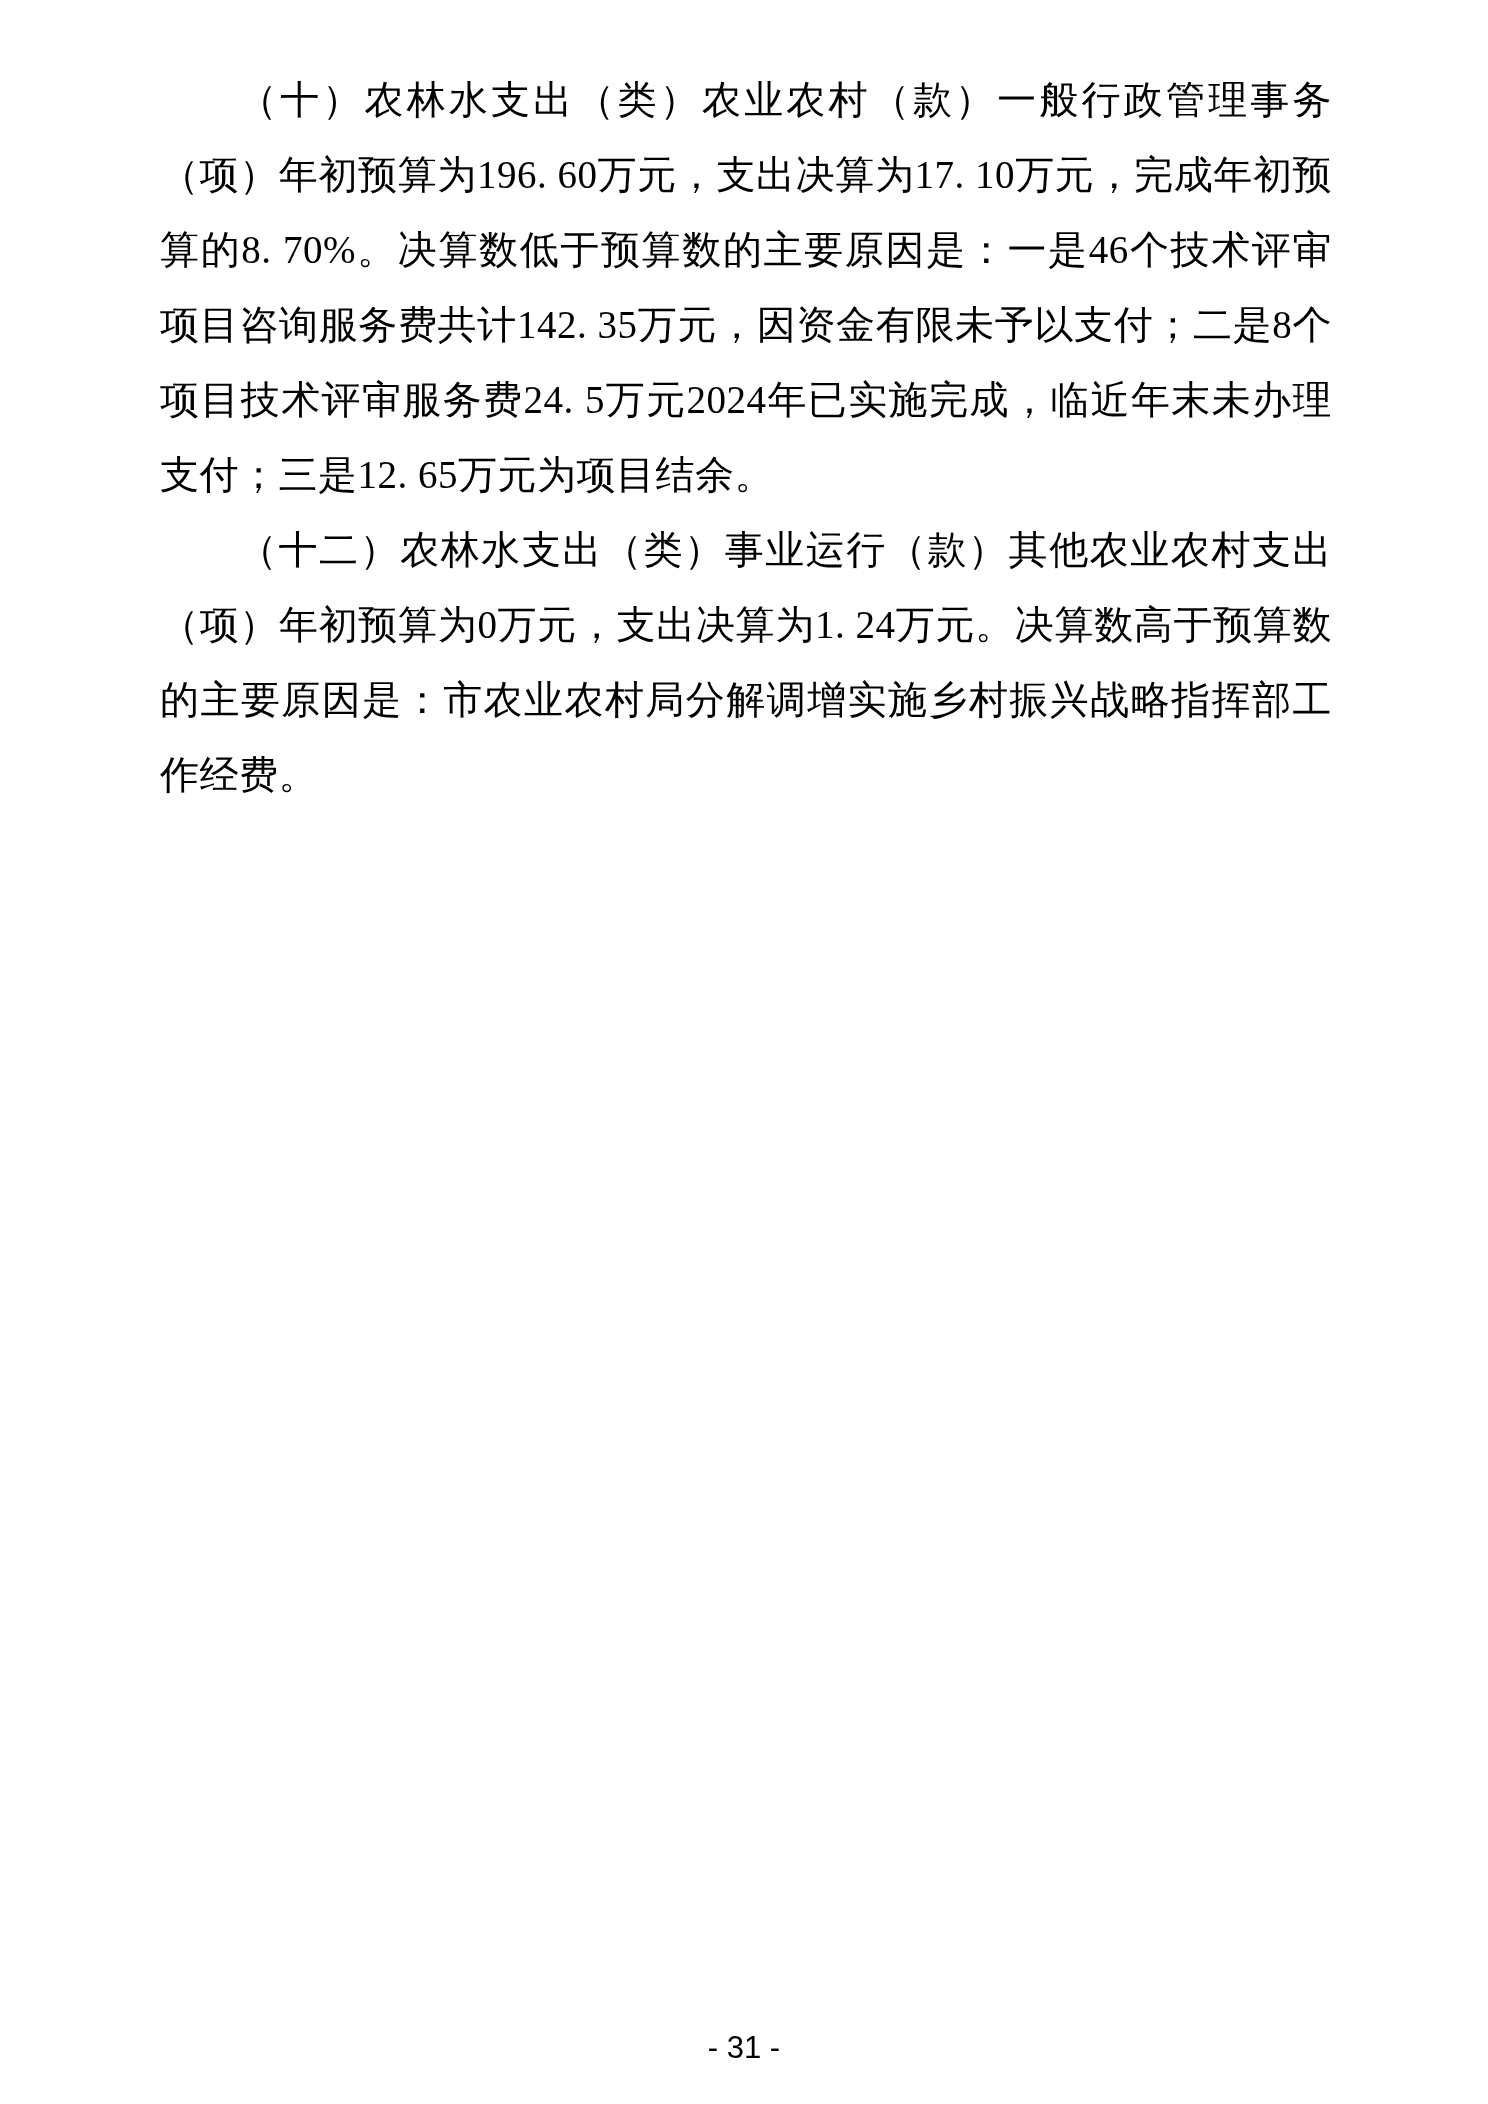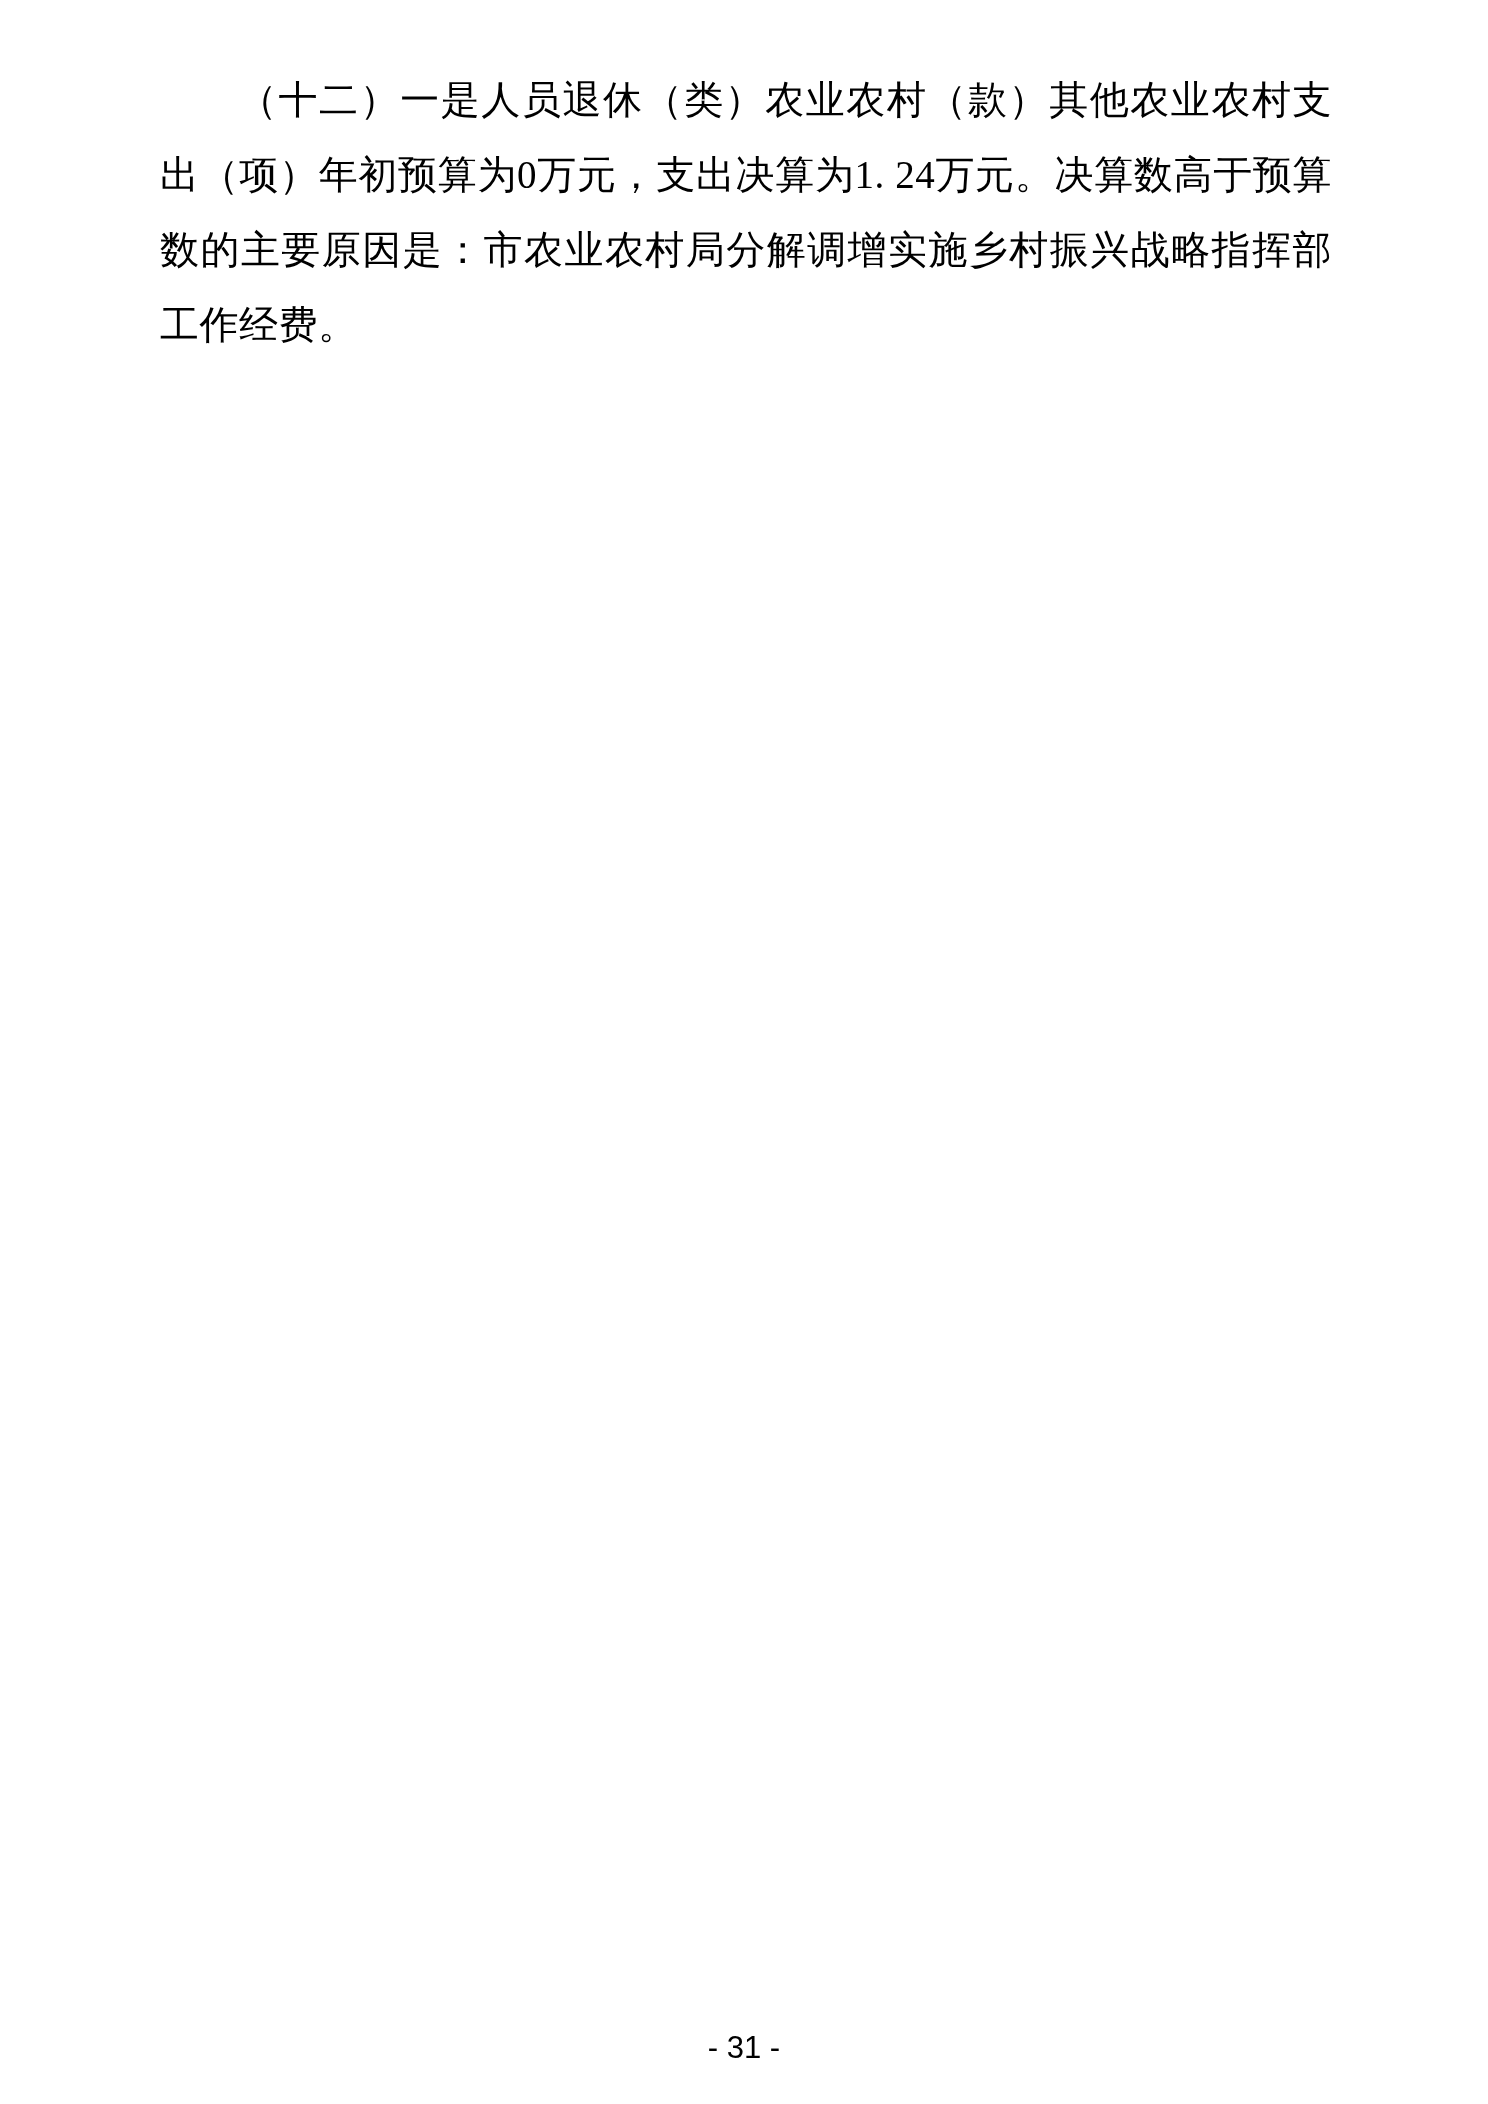--- a/index.html
+++ b/index.html
@@ -43,20 +43,21 @@
     line-height: 40px;
     color: #000000;
   }
 </style>
 </head>
 <body>
 
 <div class="page">
 
   <div class="text-block">
-    <p>（十二）一是人员退休（类）农业农村（款）其他农业农村支出（项）年初预算为0万元，支出决算为1. 24万元。决算数高于预算数的主要原因是：市农业农村局分解调增实施乡村振兴战略指挥部工作经费。</p>
+    <p>（十）农林水支出（类）农业农村（款）一般行政管理事务（项）年初预算为196. 60万元，支出决算为17. 10万元，完成年初预算的8. 70%。决算数低于预算数的主要原因是：一是46个技术评审项目咨询服务费共计142. 35万元，因资金有限未予以支付；二是8个项目技术评审服务费24. 5万元2024年已实施完成，临近年末未办理支付；三是12. 65万元为项目结余。</p>
+    <p>（十二）农林水支出（类）事业运行（款）其他农业农村支出（项）年初预算为0万元，支出决算为1. 24万元。决算数高于预算数的主要原因是：市农业农村局分解调增实施乡村振兴战略指挥部工作经费。</p>
   </div>
 
   <div class="page-footer">
     <span>- 31 -</span>
   </div>
 
 </div>
 
 </body></html>

